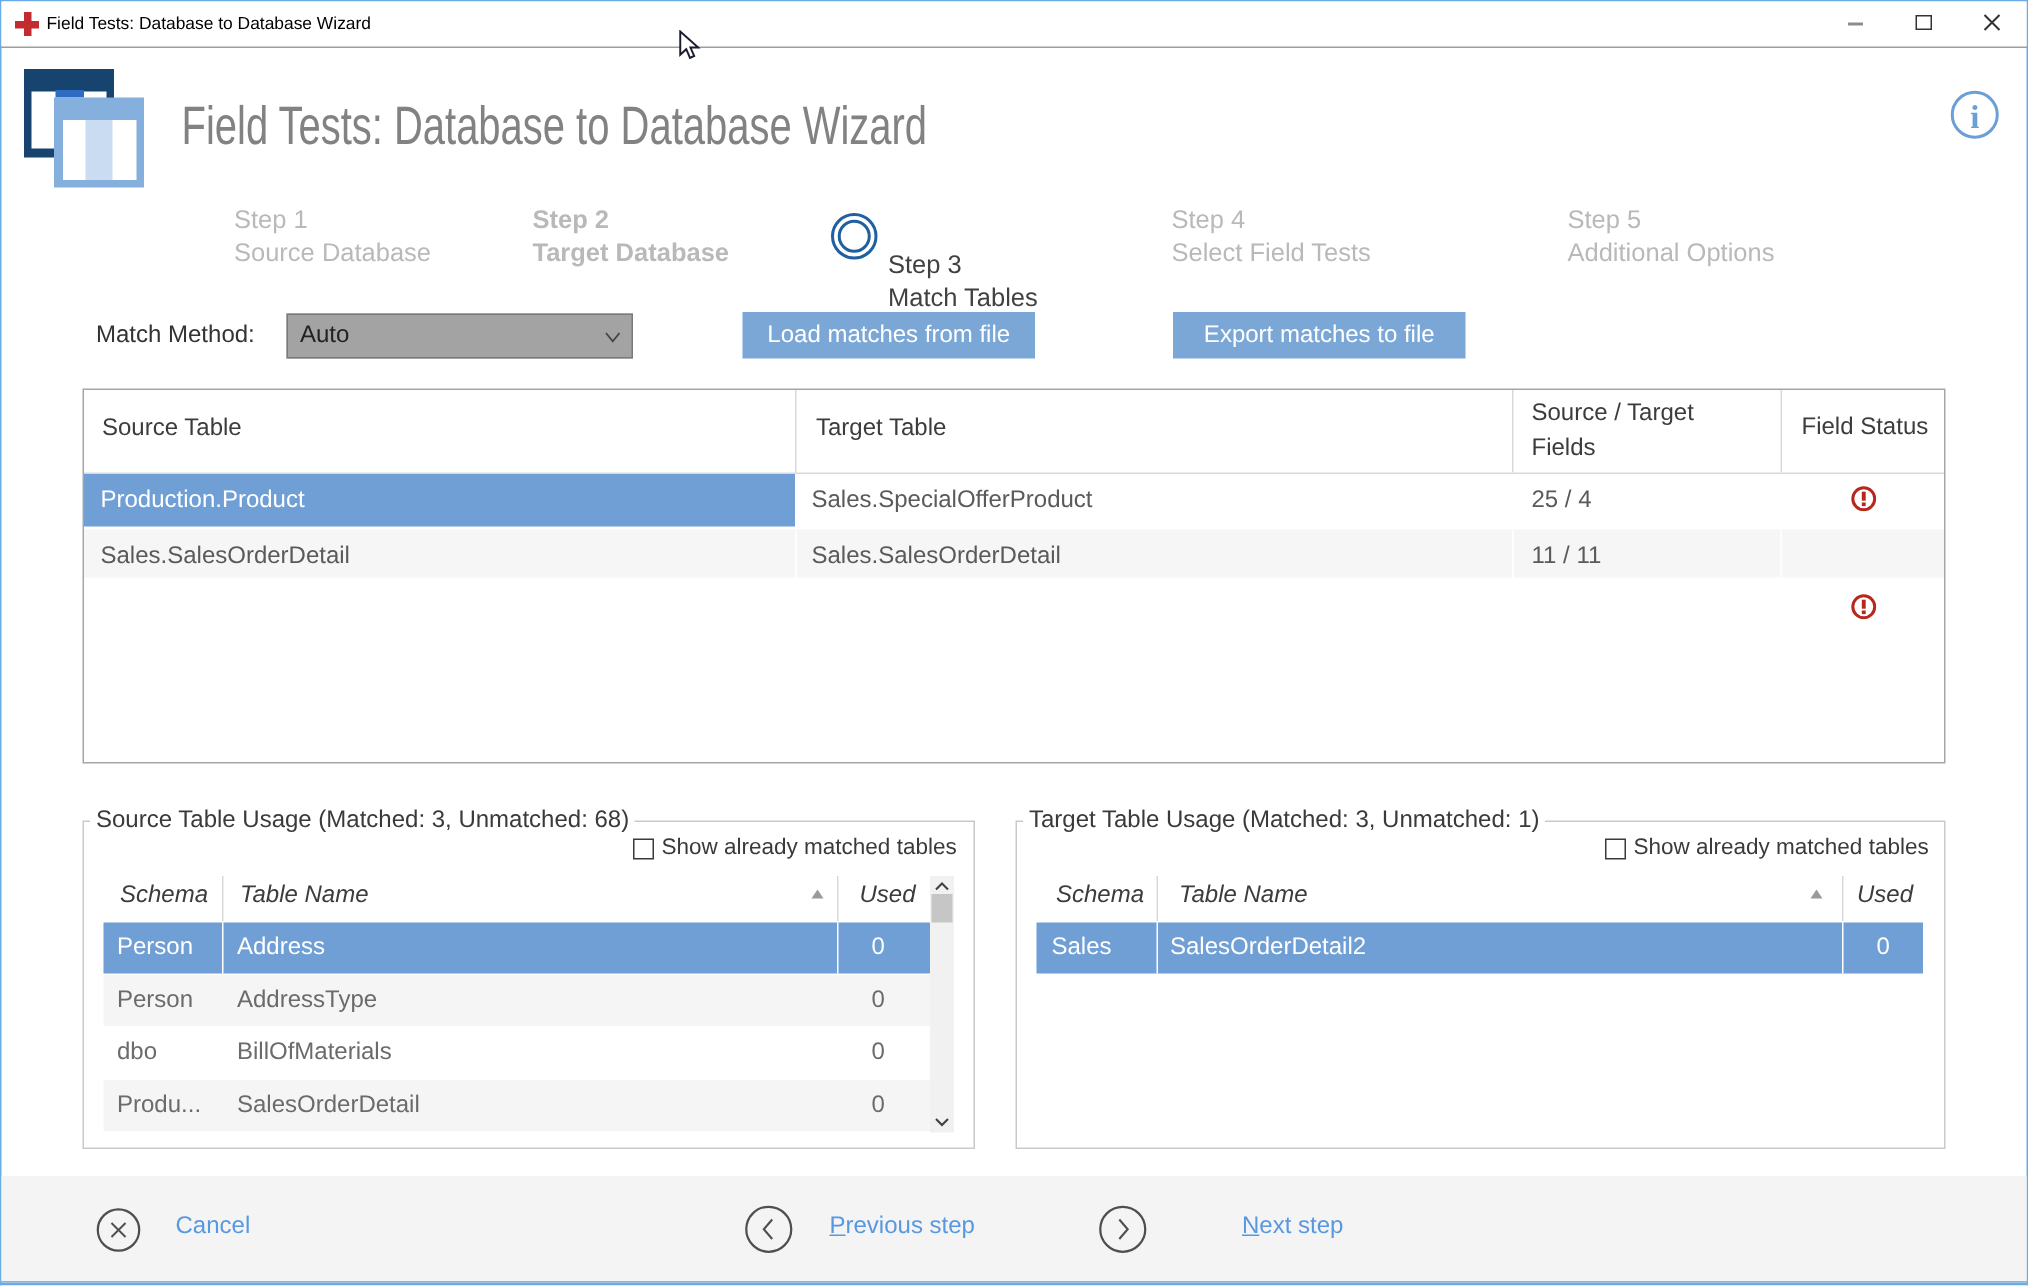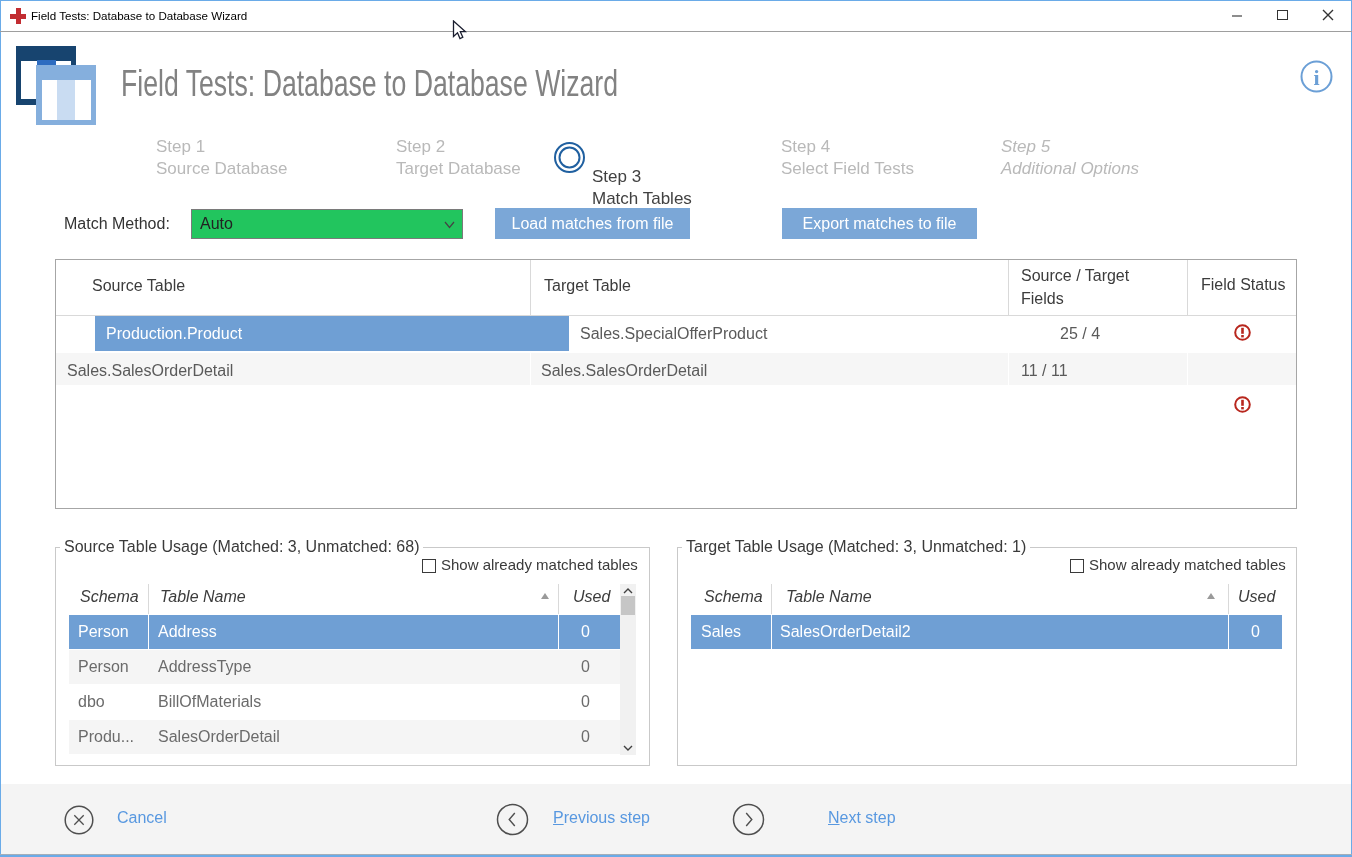--- a/index.html
+++ b/index.html
@@ -19,21 +19,21 @@
 .redplus::after { content:""; position:absolute; left:0; top:5.5px; width:16px; height:5px; background:#c22c31; }
 #mincap { position:absolute; left:1232px; top:15px; width:10px; height:1.5px; background:#8d8d8d; }
 #maxcap { position:absolute; left:1277px; top:10px; width:11px; height:10px; border:1.4px solid #333; }
 
 #heading { position:absolute; left:121px; top:63px; font-size:36px; color:#828282; transform:scaleX(0.74); transform-origin:0 0; white-space:nowrap; }
 
 .step { position:absolute; top:136px; font-size:17px; line-height:22px; color:#b9b9b9; white-space:nowrap; }
 .step.active { color:#414141;margin-top:30px; }
 
 #mmlabel { position:absolute; left:64px; top:215px; font-size:16px; color:#333; }
-#dropdown { position:absolute; left:191px; top:209px; width:272px; height:30px; background:#22c55e; border:1px solid #7a7a7a; }
+#dropdown { position:absolute; left:191px; top:209px; width:231px; height:30px; background:#a3a3a3; border:1px solid #7a7a7a; }
 #dropdown span { position:absolute; left:8px; top:5px; font-size:16px; color:#222; }
 .btn { position:absolute; top:208px; width:195px; height:31px; background:#7ba7d7; color:#ffffff; font-size:16px; text-align:center; line-height:31px; }
 
 #mtable { position:absolute; left:55px; top:259px; width:1242px; height:250px; border:1px solid #a6a6a6; background:#fff; }
 #mtable .hv { position:absolute; top:0; width:1px; height:55px; background:#d9d9d9; }
 #mtable .hline { position:absolute; left:0; top:55px; width:100%; height:1px; background:#d9d9d9; }
 .mrow { position:absolute; left:0; width:1240px; height:35px; }
 .mcell { position:absolute; top:0; height:35px; font-size:16px; color:#5a5a5a; line-height:35px; white-space:nowrap; }
 #mtable .htext { position:absolute; font-size:16px; color:#3c3c3c; line-height:23px; }
 
@@ -73,50 +73,50 @@
   <rect x="41" y="34" width="18" height="40" fill="#c9dcf2"></rect>
 </svg>
 <div id="heading">Field Tests: Database to Database Wizard</div>
 
 <svg class="abs" style="left:1300px; top:60px;" width="33" height="33" viewBox="0 0 33 33">
   <circle cx="16.5" cy="16.5" r="15" fill="none" stroke="#6b9fd6" stroke-width="2"></circle>
   <text x="16.5" y="25" font-family="Liberation Serif, serif" font-size="22" font-weight="bold" fill="#6b9fd6" text-anchor="middle">i</text>
 </svg>
 
 <div class="step" style="left:156px;">Step 1<br>Source Database</div>
-<div class="step" style="left:396px;">Step 2<br>Target Database</div>
+<div class="step" style="left:355px;font-weight:bold;">Step 2<br>Target Database</div>
 <svg class="abs" style="left:553px; top:141px;" width="33" height="33" viewBox="0 0 33 33">
   <circle cx="16.5" cy="16.5" r="14.5" fill="none" stroke="#2060a0" stroke-width="2"></circle>
   <circle cx="16.5" cy="16.5" r="10" fill="none" stroke="#2060a0" stroke-width="2"></circle>
 </svg>
 <div class="step active" style="left:592px;">Step 3<br>Match Tables</div>
 <div class="step" style="left:781px;">Step 4<br>Select Field Tests</div>
-<div class="step" style="left:1001px;font-style:italic;">Step 5<br>Additional Options</div>
+<div class="step" style="left:1045px;">Step 5<br>Additional Options</div>
 
 <div id="mmlabel">Match Method:</div>
 <div id="dropdown">
     <span>Auto</span>
   <svg class="abs" style="right:7px; top:10px;" width="11" height="9">
       <path d="M1,2 L5.5,7.5 L10,2" stroke="#444" stroke-width="1.2" fill="none"></path>
     </svg>
 </div>
 <div class="btn" style="left:495px;">Load matches from file</div>
 <div class="btn" style="left:740px;margin-left:42px;">Export matches to file</div>
 
 <div id="mtable">
   <div class="hv" style="left:474px;"></div>
   <div class="hv" style="left:952px;"></div>
   <div class="hv" style="left:1131px;"></div>
   <div class="hline"></div>
-  <div class="htext" style="left:12px; top:14px;margin-left:24px;">Source Table</div>
+  <div class="htext" style="left:12px; top:14px;">Source Table</div>
   <div class="htext" style="left:488px; top:14px;">Target Table</div>
   <div class="htext" style="left:965px; top:4px;">Source / Target<br>Fields</div>
   <div class="htext" style="left:1145px; top:13px;">Field Status</div>
 
-  <div class="mrow" style="top:56px;margin-left:39px;">
+  <div class="mrow" style="top:56px;">
     <div class="mcell" style="left:0; width:474px; background:#6f9fd4; color:#ffffff; padding-left:11px;">Production.Product</div>
     <div class="mcell" style="left:485px;">Sales.SpecialOfferProduct</div>
     <div class="mcell" style="left:965px;">25 / 4</div>
   </div>
   <div class="mrow" style="top:93px; height:32px; background:#f6f6f6;">
     <div class="mcell" style="left:11px;">Sales.SalesOrderDetail</div>
     <div class="mcell" style="left:485px;">Sales.SalesOrderDetail</div>
     <div class="mcell" style="left:965px;">11 / 11</div>
     <div style="position:absolute; left:474px; top:0; width:1px; height:35px; background:#fff;"></div>
     <div style="position:absolute; left:952px; top:0; width:1px; height:35px; background:#fff;"></div>

